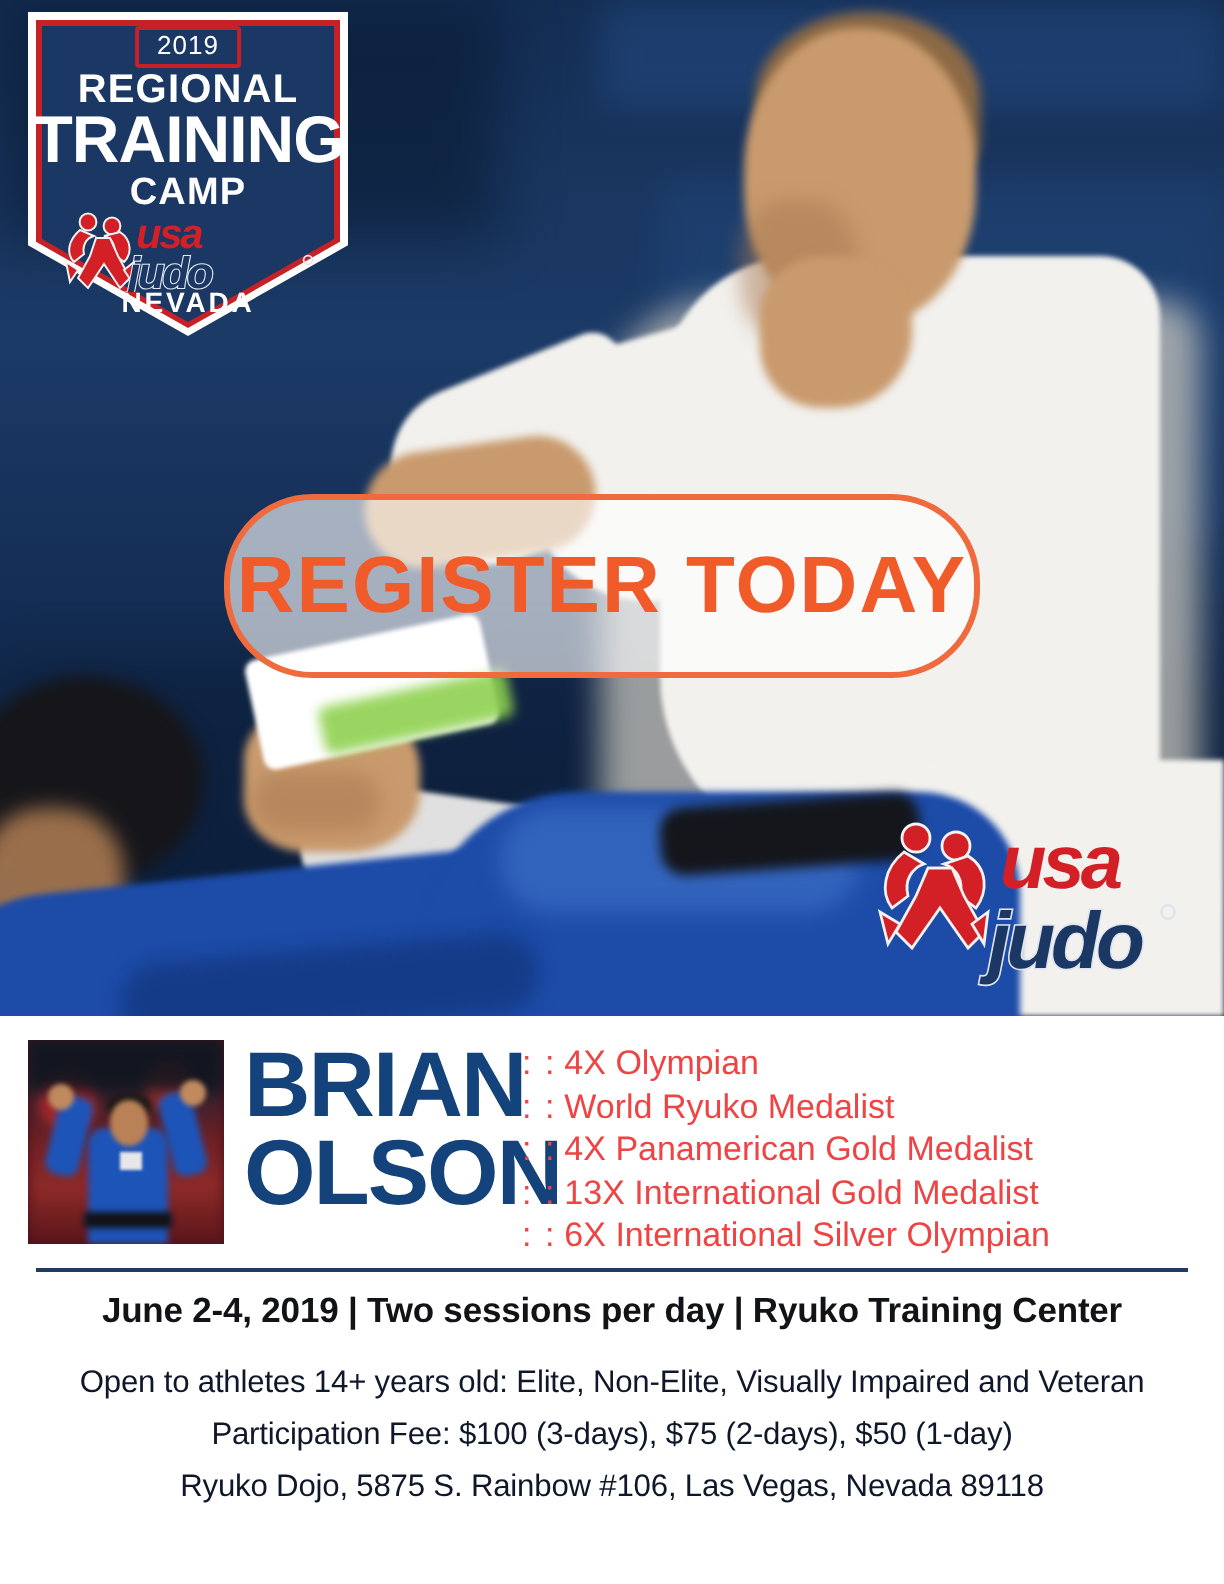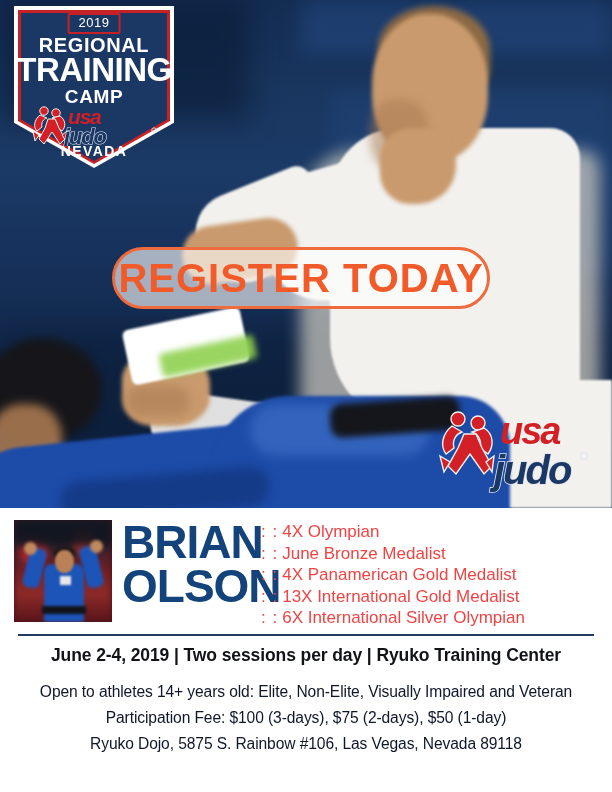--- a/index.html
+++ b/index.html
@@ -189,21 +189,21 @@
   .lockup{
     position:absolute;
     left:50%;
     transform:translateX(-50%);
   }
 
   
   #register{
     position:absolute;
     left:112px; top:247px;
-    width:378px; height:62px;
+    width:378px; height:92px;
     border:3px solid #ef6a3d;
     border-radius:44px;
     background:rgba(255,255,255,.62);
     display:flex;
     align-items:center;
     justify-content:center;
     box-sizing:border-box;
   }
   #register span{
     color:#f15a29;
@@ -476,21 +476,21 @@
     <div id="nameblock">
       <span class="ln">BRIAN</span>
       <span class="ln">OLSON</span>
     </div>
 
     <div id="creds">
       <div class="c-row">
         <span class="dots">: :</span><span>4X Olympian</span>
       </div>
       <div class="c-row">
-        <span class="dots">: :</span><span>June Bronze Medalist</span>
+        <span class="dots">: :</span><span>World Ryuko Medalist</span>
       </div>
       <div class="c-row">
         <span class="dots">: :</span><span>4X Panamerican Gold Medalist</span>
       </div>
       <div class="c-row">
         <span class="dots">: :</span><span>13X International Gold Medalist</span>
       </div>
       <div class="c-row">
         <span class="dots">: :</span><span>6X International Silver Olympian</span>
       </div>

